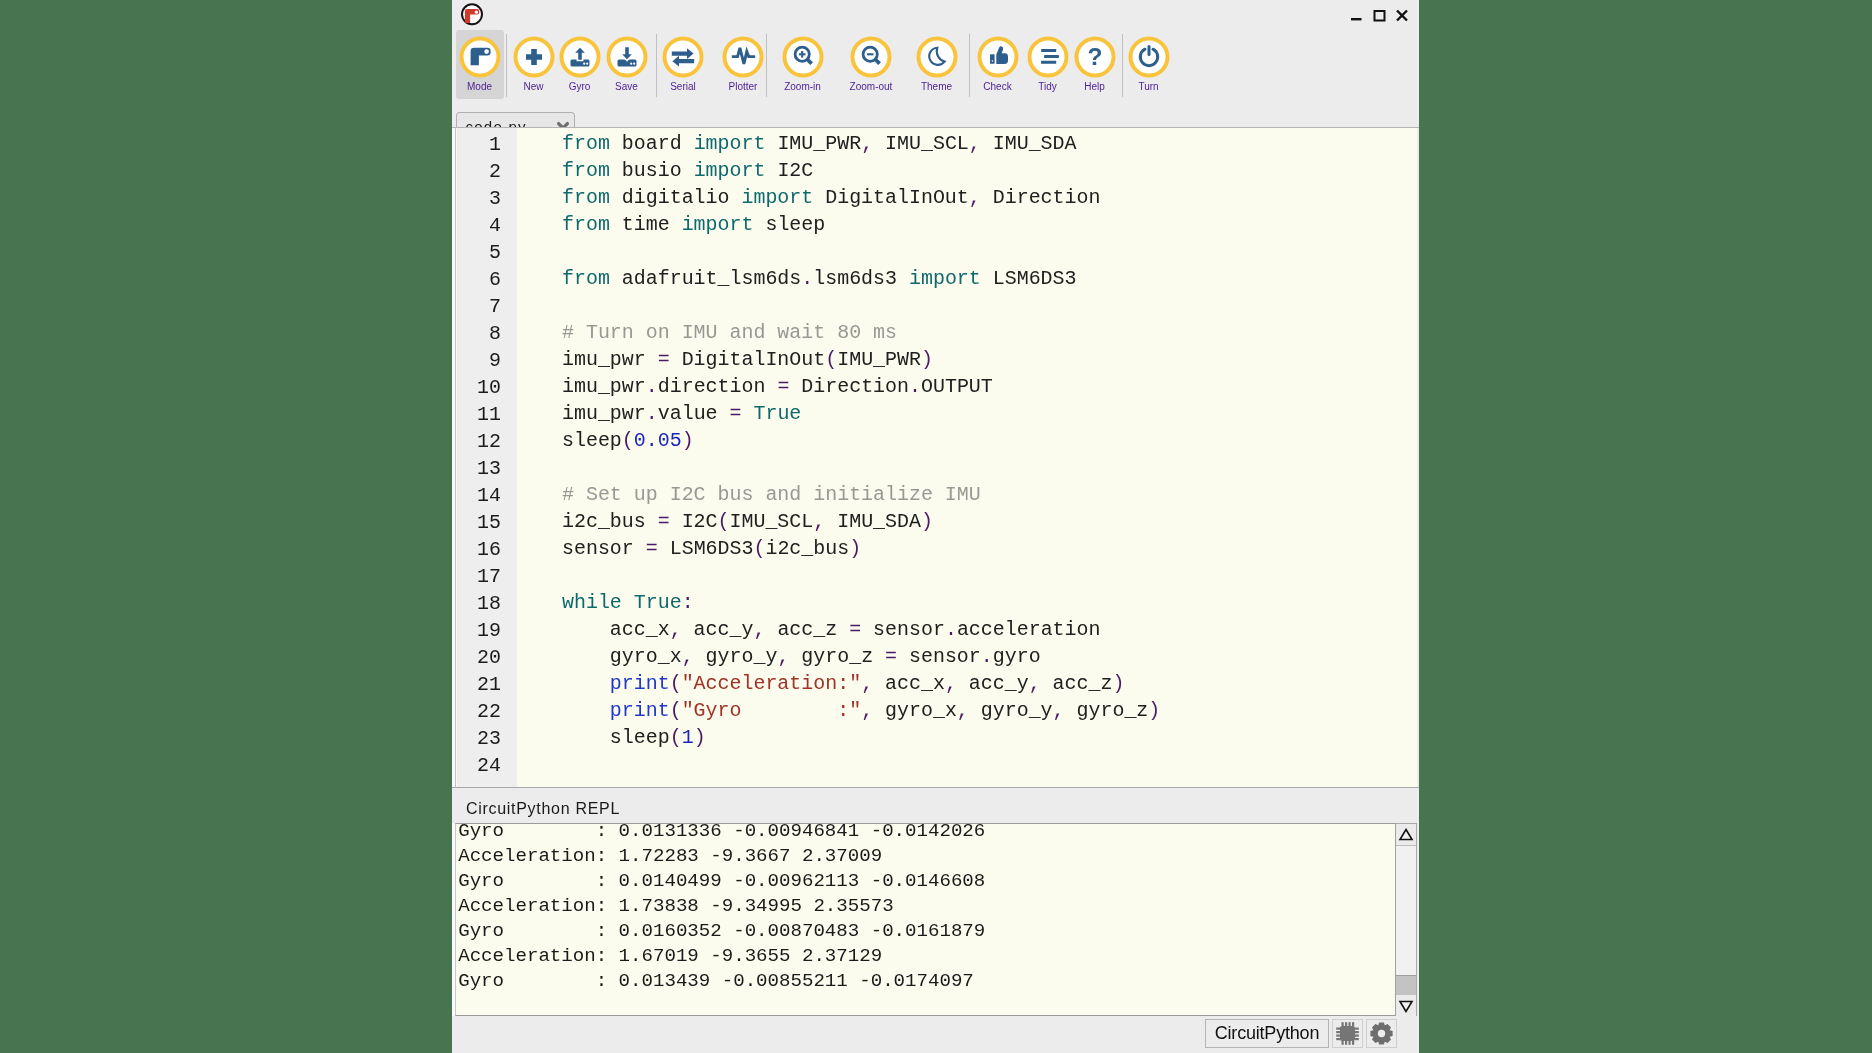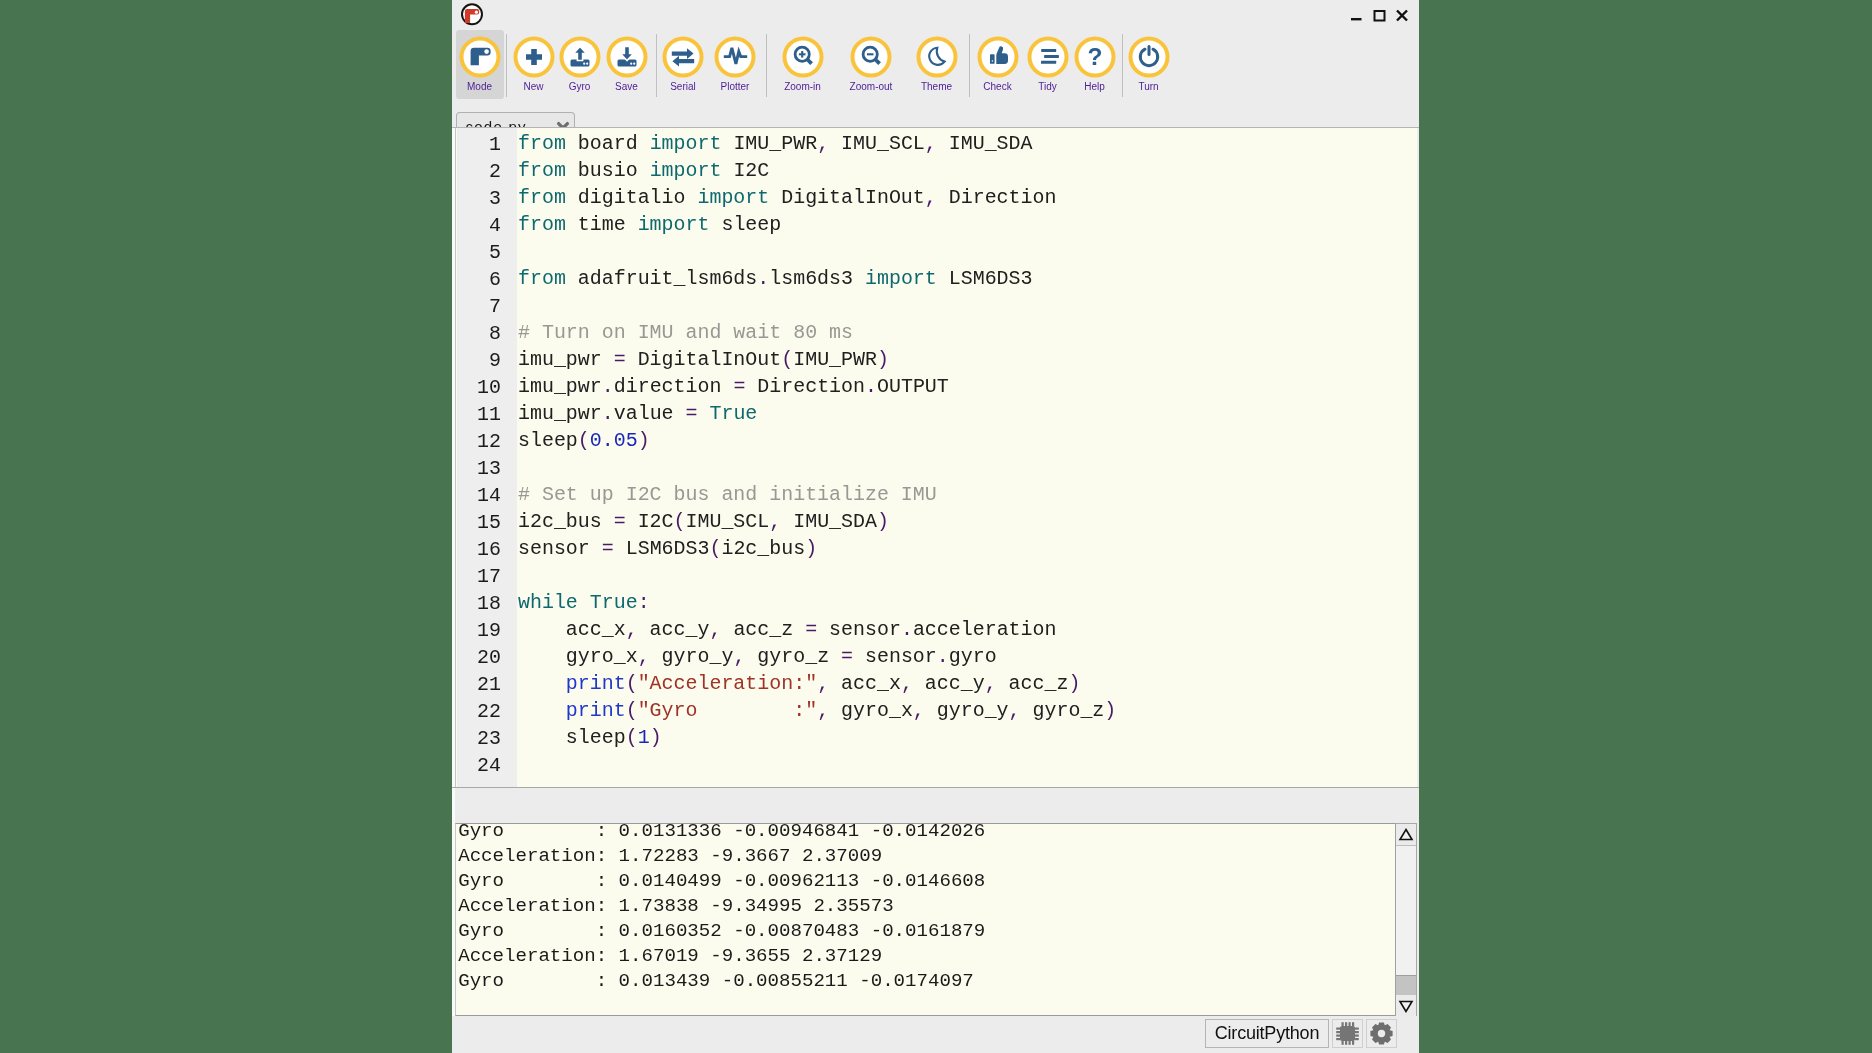--- a/index.html
+++ b/index.html
@@ -19,21 +19,21 @@
 #tab { position:absolute; left:4px; top:100px; width:119px; height:28px; background:#e7e7e7;
   border:1px solid #b0b0b0; border-bottom:none; border-radius:4px 4px 0 0;margin-top:12px; }
 #tab .tname { position:absolute; left:8.5px; top:5px; font-size:15px; letter-spacing:1.25px; color:#1a1a1a; }
 
 #edline { position:absolute; left:0; top:127px; width:967px; height:1px; background:#b4b4b4; }
 #editor { position:absolute; left:3px; top:128px; width:962px; height:659px; background:#fcfcee; border-left:1px solid #c4c4c4; overflow:hidden; }
 #gutter { position:absolute; left:1px; top:0; width:60px; height:659px; background:#eeeeee; }
 pre { font-family:"Liberation Mono", monospace; }
 #lnums { position:absolute; left:0; top:3px; width:45px; text-align:right;
   font-size:19.95px; line-height:27px; color:#1b1b1b; }
-#code { position:absolute; left:62px; top:2.2px; font-size:19.95px; line-height:27px; color:#202020; }
+#code { position:absolute; left:62px; top:2.2px; font-size:19.95px; line-height:27px; color:#202020;padding-left:44px; }
 #code .k { color:#0e696e; }
 #code .o { color:#4a1a66; }
 #code .c { color:#989894; }
 #code .n { color:#1a28b8; }
 #code .s { color:#a03226; }
 #code .f { color:#2038c8; }
 
 #spl { position:absolute; left:0; top:787px; width:967px; height:1px; background:#a8a8a8; }
 #replbar { position:absolute; left:0; top:788px; width:967px; height:35px; background:#ececec; }
 #replbar span { position:absolute; left:14px; top:11.5px; font-size:16px; letter-spacing:0.7px; color:#1a1a1a; }
@@ -126,21 +126,21 @@
         <circle cx="21" cy="21" r="18.5" fill="#fff" stroke="#f9c43c" stroke-width="4"></circle>
         <g transform="translate(1,1)">
       <g fill="#2d5e8c">
         <path d="M8.8 14.5 h15.2 v-3.3 l6.6 5.4 -6.6 5.4 v-3.3 H8.8 z"></path>
         <path d="M31.2 26.3 h-15.2 v3.3 l-6.6 -5.4 6.6 -5.4 v3.3 h15.2 z"></path>
       </g>
     </g>
       </svg>
     <div class="lbl">Serial</div>
   </div>
-  <div class="tb" style="left:247px">
+  <div class="tb" style="left:255px">
     <svg width="42" height="42" viewBox="0 0 42 42">
         <circle cx="21" cy="21" r="18.5" fill="#fff" stroke="#f9c43c" stroke-width="4"></circle>
         <g transform="translate(1,1)">
       <path d="M8.8 19.6 H14.6 L16.9 10.9 L20.9 26.9 L23.8 14.5 L25.7 19.6 H32.2" fill="none" stroke="#2d5e8c" stroke-width="2.9"></path>
     </g>
       </svg>
     <div class="lbl">Plotter</div>
   </div>
   <div class="tb" style="left:314.5px">
     <svg width="42" height="42" viewBox="0 0 42 42">
@@ -286,20 +286,23 @@
 <span class="k">while</span> <span class="k">True</span><span class="o">:</span>
     acc_x<span class="o">,</span> acc_y<span class="o">,</span> acc_z <span class="o">=</span> sensor<span class="o">.</span>acceleration
     gyro_x<span class="o">,</span> gyro_y<span class="o">,</span> gyro_z <span class="o">=</span> sensor<span class="o">.</span>gyro
     <span class="f">print</span><span class="o">(</span><span class="s">"Acceleration:"</span><span class="o">,</span> acc_x<span class="o">,</span> acc_y<span class="o">,</span> acc_z<span class="o">)</span>
     <span class="f">print</span><span class="o">(</span><span class="s">"Gyro        :"</span><span class="o">,</span> gyro_x<span class="o">,</span> gyro_y<span class="o">,</span> gyro_z<span class="o">)</span>
     sleep<span class="o">(</span><span class="n">1</span><span class="o">)</span>
 </pre>
   </div>
 
   <div id="spl"></div>
+  <div id="replbar">
+      <span>CircuitPython REPL</span>
+    </div>
   <div id="repl">
       <pre id="repltext">Gyro        : 0.0131336 -0.00946841 -0.0142026
 Acceleration: 1.72283 -9.3667 2.37009
 Gyro        : 0.0140499 -0.00962113 -0.0146608
 Acceleration: 1.73838 -9.34995 2.35573
 Gyro        : 0.0160352 -0.00870483 -0.0161879
 Acceleration: 1.67019 -9.3655 2.37129
 Gyro        : 0.013439 -0.00855211 -0.0174097</pre>
     </div>
   <div id="sbar">

